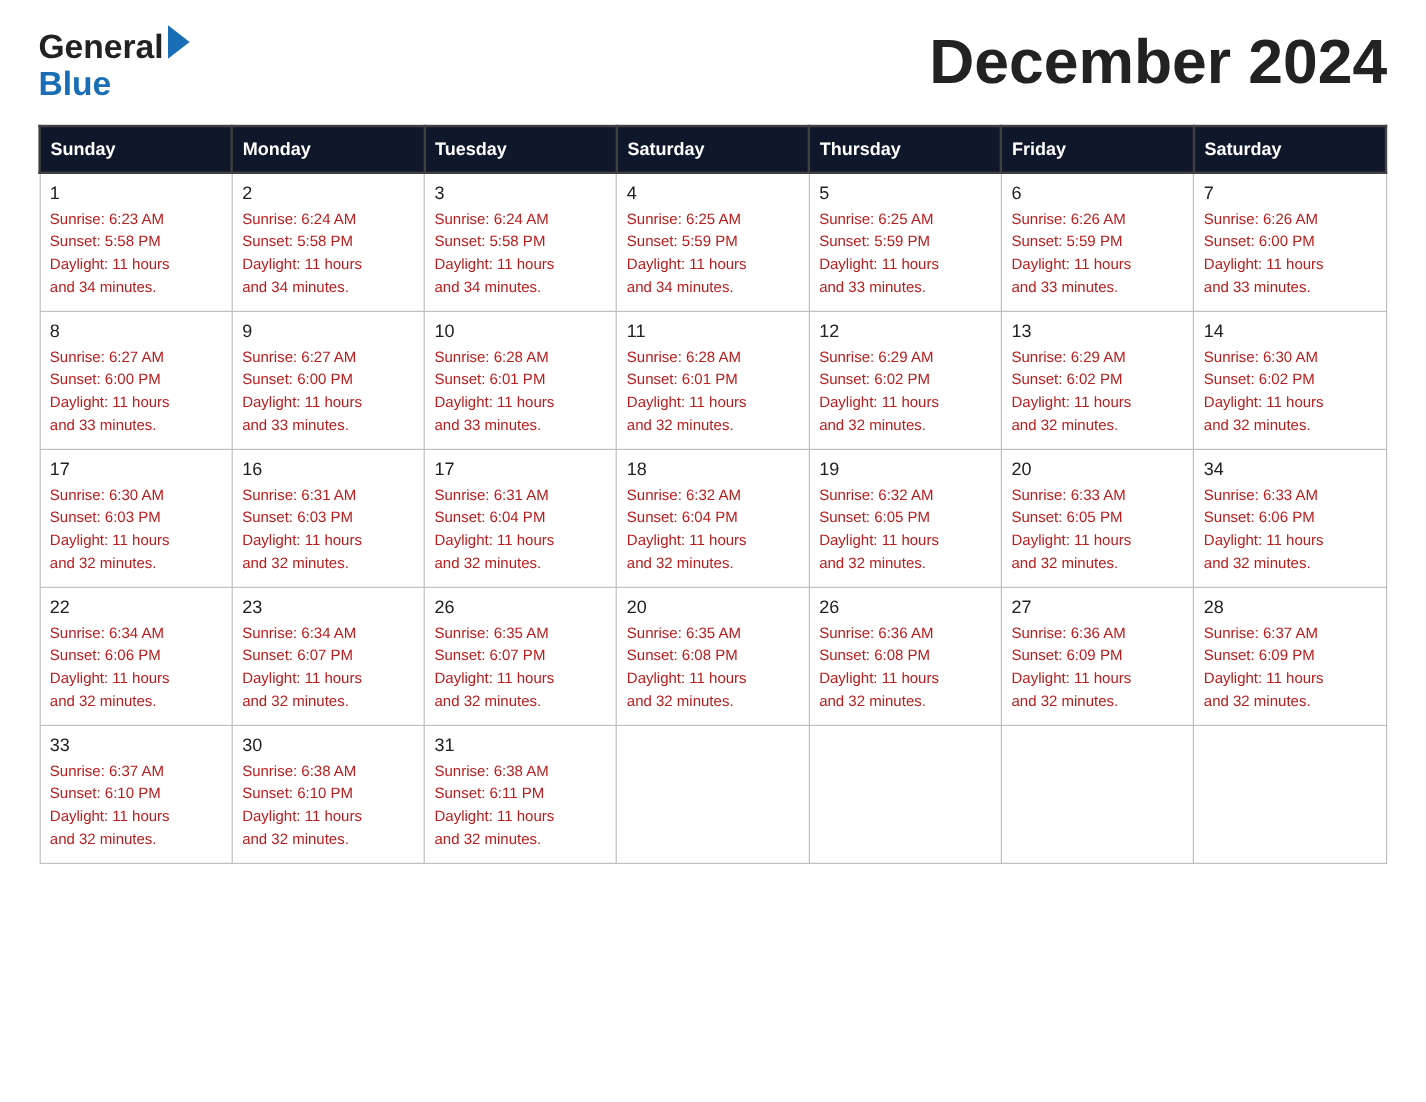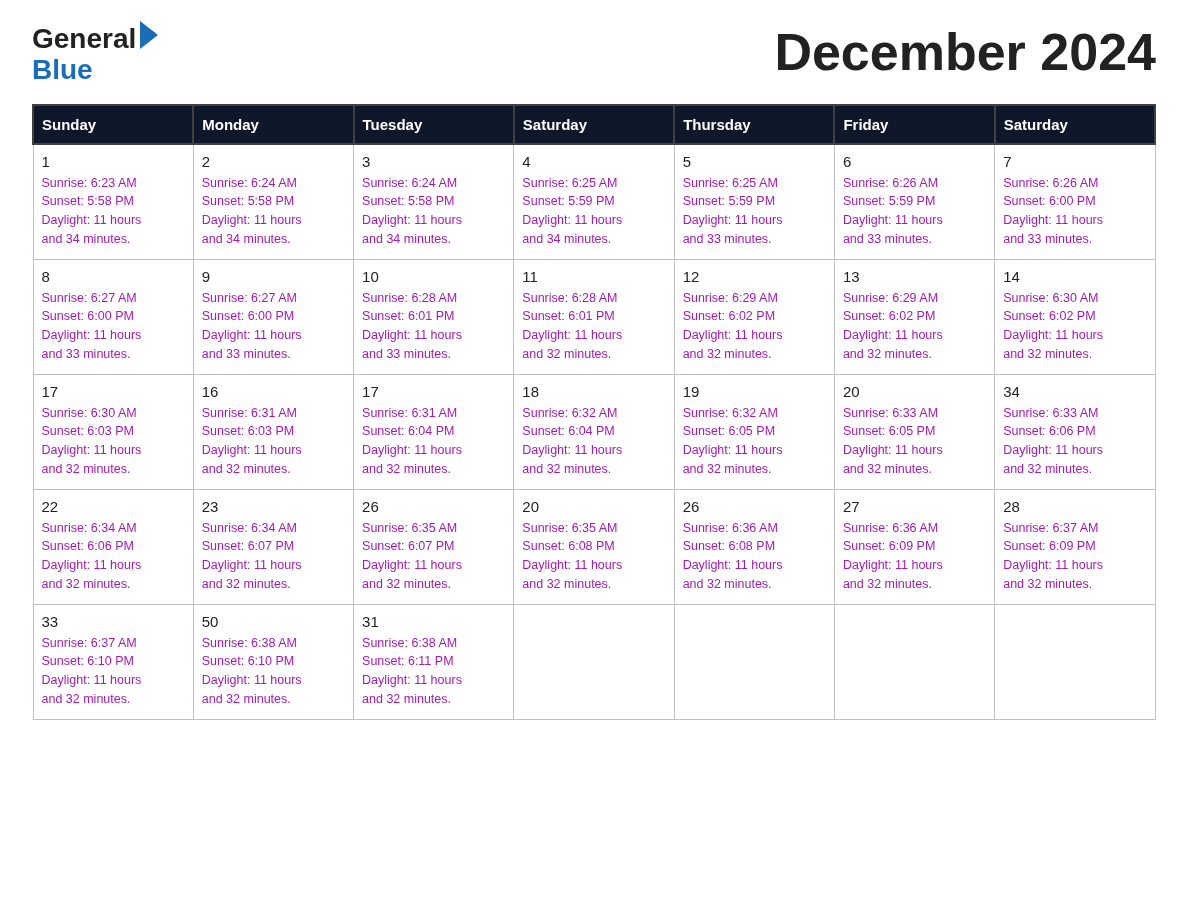--- a/index.html
+++ b/index.html
@@ -92,21 +92,21 @@
     }
     .day-number {
       font-size: 15px;
       font-weight: normal;
       margin-bottom: 4px;
       display: block;
     }
     .day-info {
       font-size: 12.5px;
       line-height: 1.5;
-      color: #a21caf;
+      color: #b91c1c;
     }
     .empty-cell {
       background: #fff;
     }
     tbody tr td.empty-cell {
       border-color: #c0c0c0;
     }
   </style>
 </head>
 <body>
@@ -258,21 +258,21 @@
           <span class="day-number">28</span>
           <div class="day-info">Sunrise: 6:37 AM<br>Sunset: 6:09 PM<br>Daylight: 11 hours<br>and 32 minutes.</div>
         </td>
       </tr>
       <tr>
         <td>
           <span class="day-number">33</span>
           <div class="day-info">Sunrise: 6:37 AM<br>Sunset: 6:10 PM<br>Daylight: 11 hours<br>and 32 minutes.</div>
         </td>
         <td>
-          <span class="day-number">50</span>
+          <span class="day-number">30</span>
           <div class="day-info">Sunrise: 6:38 AM<br>Sunset: 6:10 PM<br>Daylight: 11 hours<br>and 32 minutes.</div>
         </td>
         <td>
           <span class="day-number">31</span>
           <div class="day-info">Sunrise: 6:38 AM<br>Sunset: 6:11 PM<br>Daylight: 11 hours<br>and 32 minutes.</div>
         </td>
         <td class="empty-cell"></td>
         <td class="empty-cell"></td>
         <td class="empty-cell"></td>
         <td class="empty-cell"></td>

